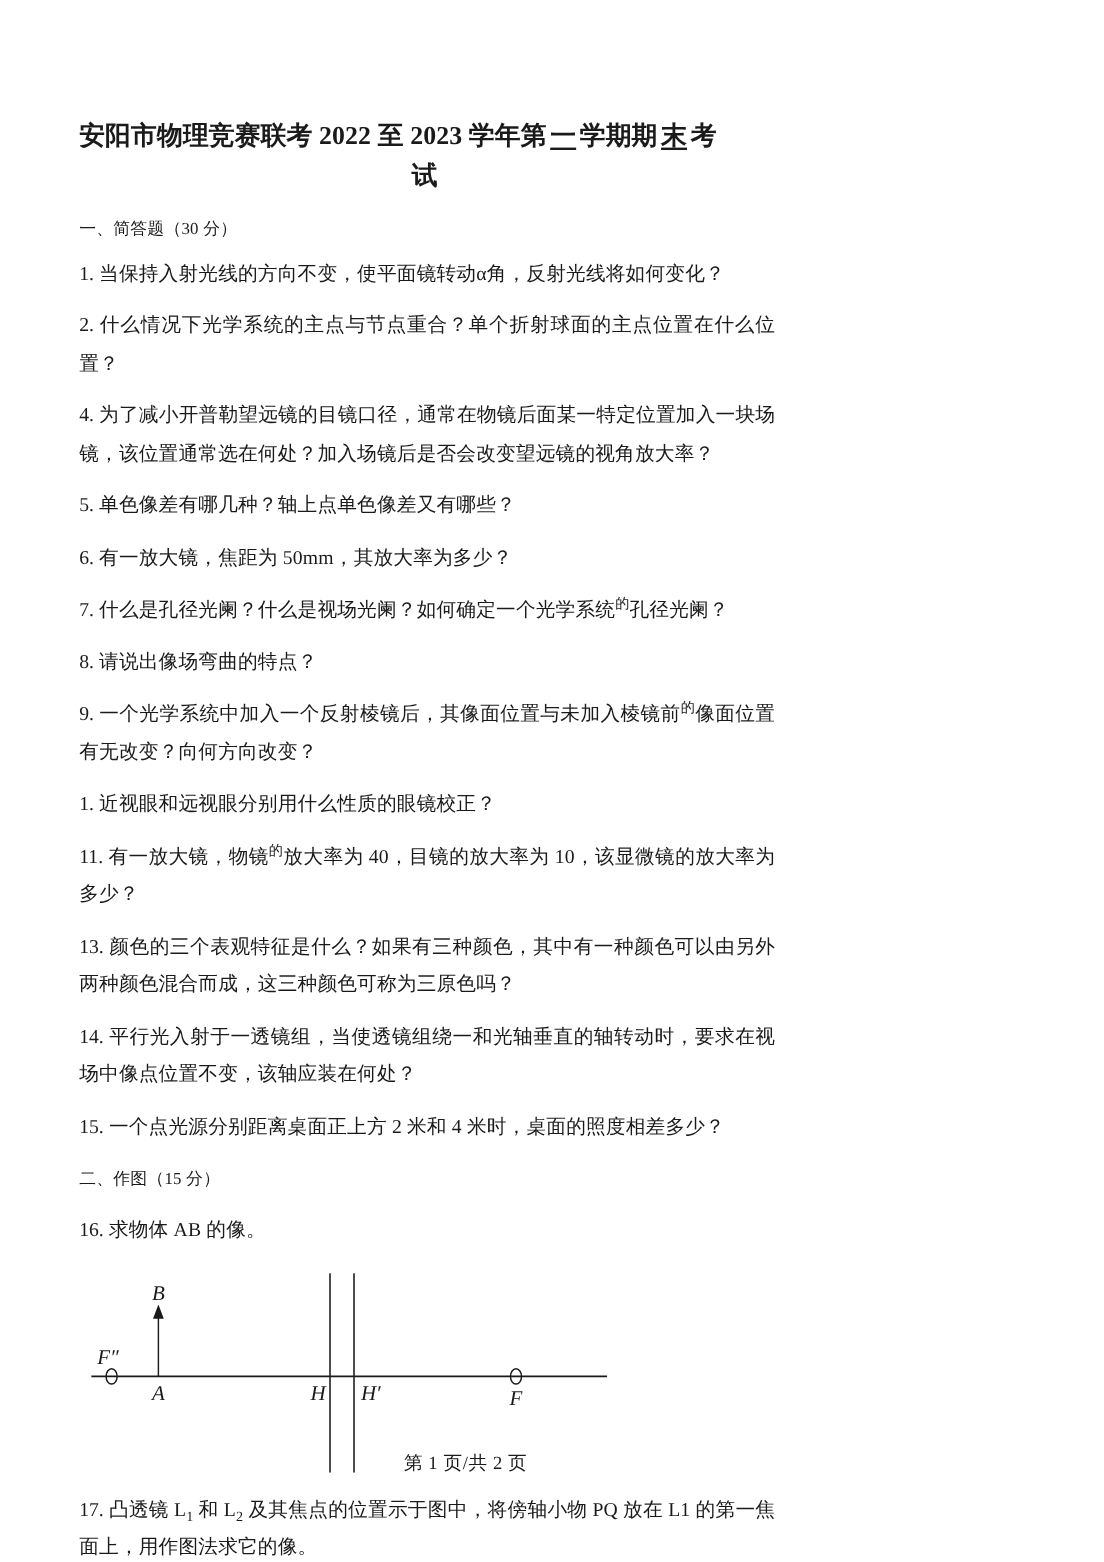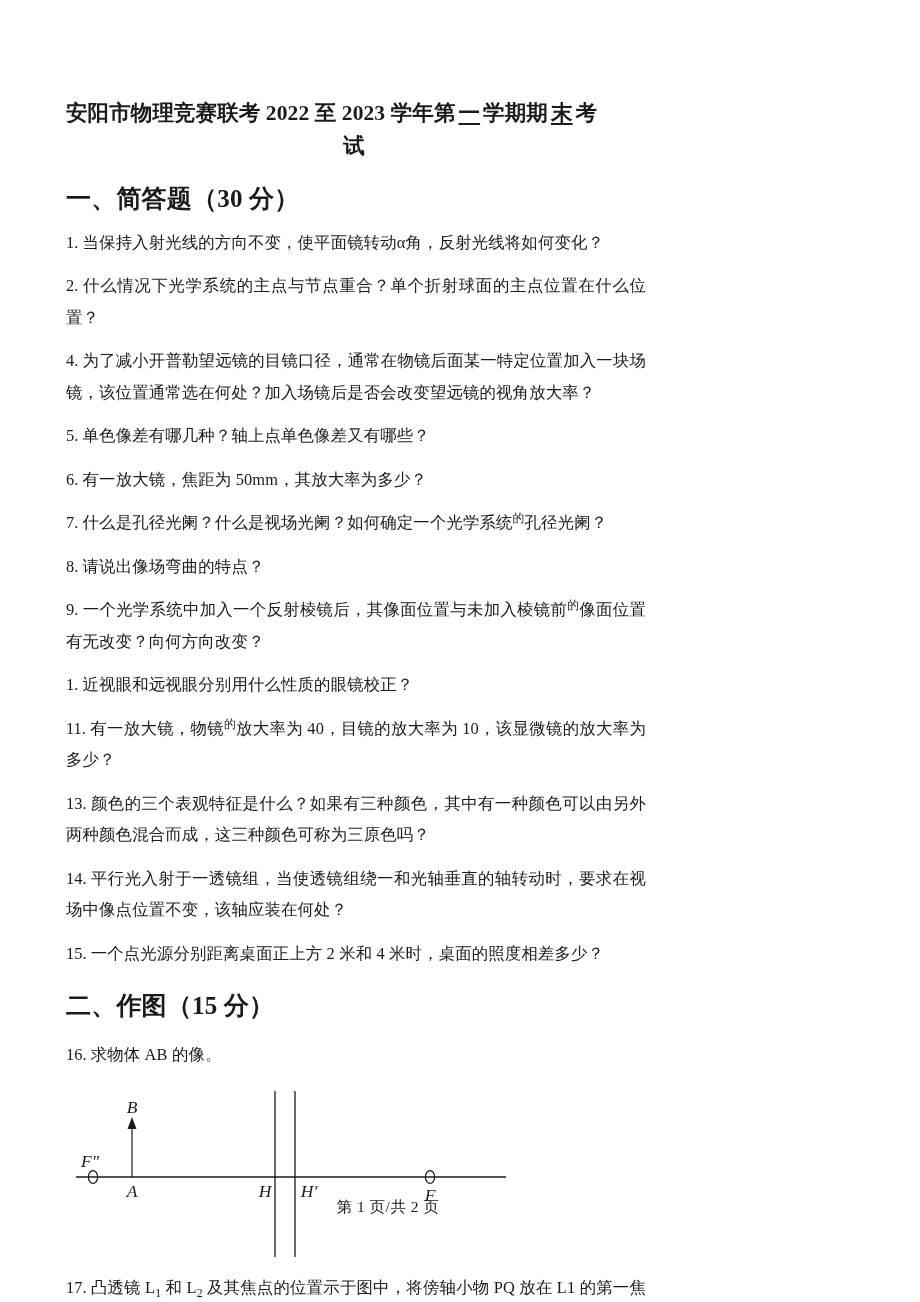--- a/index.html
+++ b/index.html
@@ -40,22 +40,22 @@
     padding: 0 3px;
   }
   .doc-title .tail {
     display: block;
     text-align: center;
     margin-top: -2px;
   }
 
   
   .section-head {
-    font-size: 25px;
-    font-weight: bold;
+    font-size: 14px;
+    font-weight: normal;
     margin: 18px 0 9px 0;
     letter-spacing: 0.2px;
   }
   .section-head.second {
     margin-top: 20px;
     margin-bottom: 17px;
   }
 
   
   .q {
@@ -86,21 +86,21 @@
   }
   .fig {
     display: block;
   }
 
   
   .footer {
     position: absolute;
     left: 0;
     right: 0;
-    bottom: 84px;
+    bottom: 72px;
     text-align: center;
     font-size: 15.5px;
     letter-spacing: 0.5px;
   }
 </style>
 </head>
 <body>
 
 <div class="page">
 

